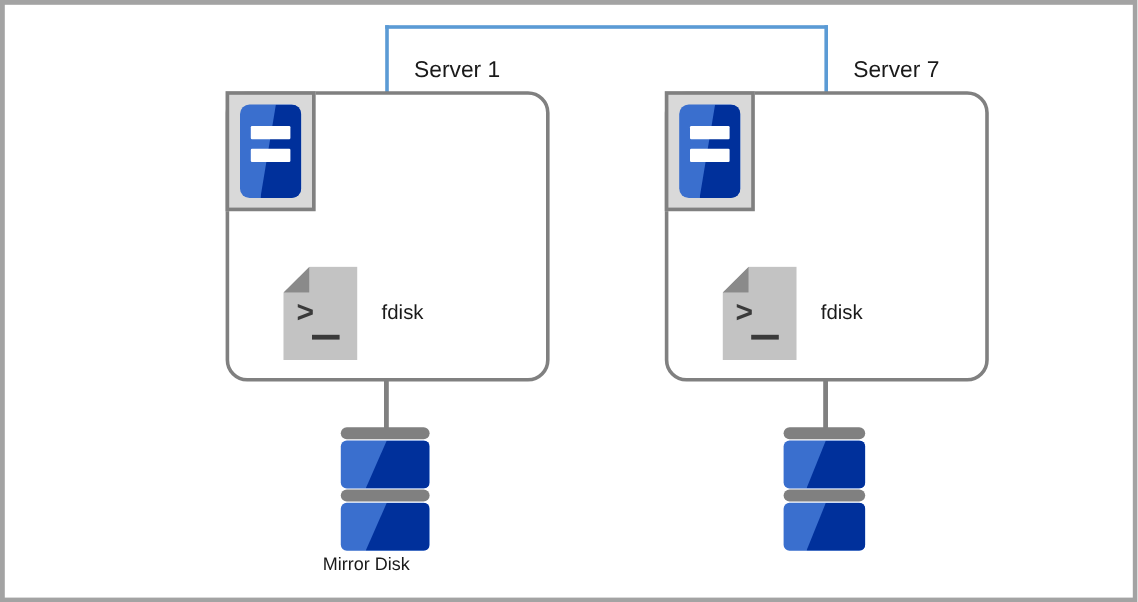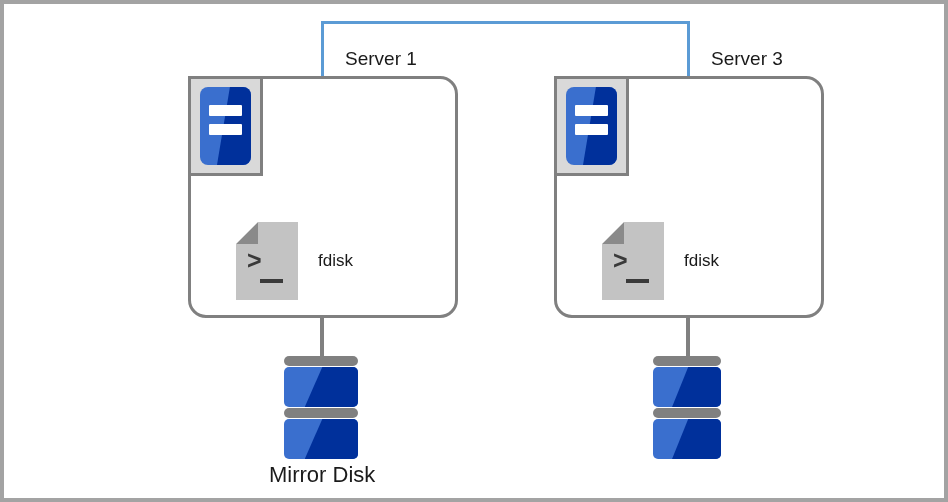--- a/index.html
+++ b/index.html
@@ -179,24 +179,24 @@
     right: 0;
     top: 0;
     width: 72%;
     height: 100%;
     background: #00309b;
     clip-path: polygon(33% 0, 100% 0, 100% 100%, 0 100%);
   }
 
   .disk-label {
     position: absolute;
-    font-size: 22px;
+    font-size: 15px;
     color: #1a1a1a;
     white-space: nowrap;
-    text-align: right;
+    text-align: left;
   }
   #disk1-label { left: 265px; top: 458px; width: 105px; }
 </style>
 </head>
 <body>
 
 <div id="canvas">
 
   <div class="link-line link-top"></div>
   <div class="link-line link-left"></div>
@@ -226,21 +226,21 @@
 
   <div class="disk" id="disk1">
     <div class="platter-bar"></div>
     <div class="platter"></div>
     <div class="platter-bar"></div>
     <div class="platter"></div>
   </div>
 
   <div class="disk-label" id="disk1-label">Mirror Disk</div>
 
-  <div class="server-label" id="server2-label">Server 3</div>
+  <div class="server-label" id="server2-label">Server 7</div>
 
   <div class="server-box" id="server2-box">
     <div class="server-badge">
       <div class="glyph">
         <div class="bar bar1"></div>
         <div class="bar bar2"></div>
       </div>
     </div>
   </div>
 

